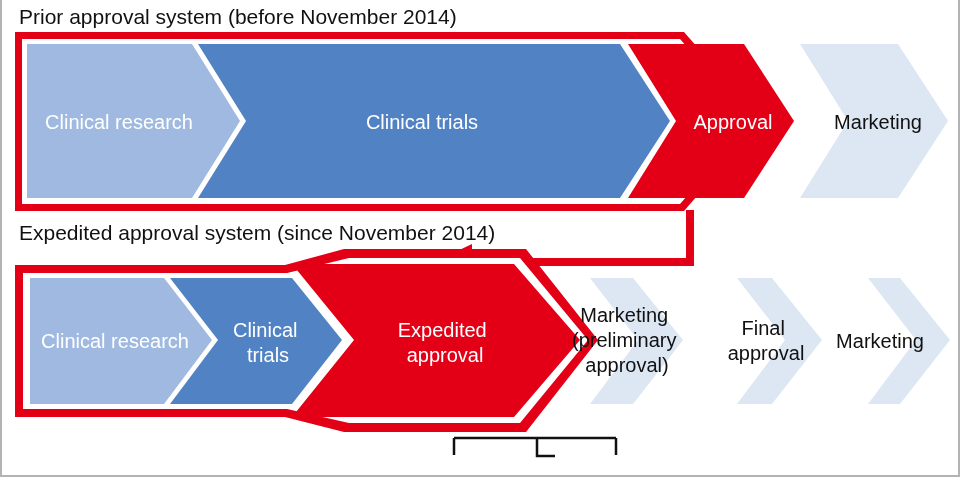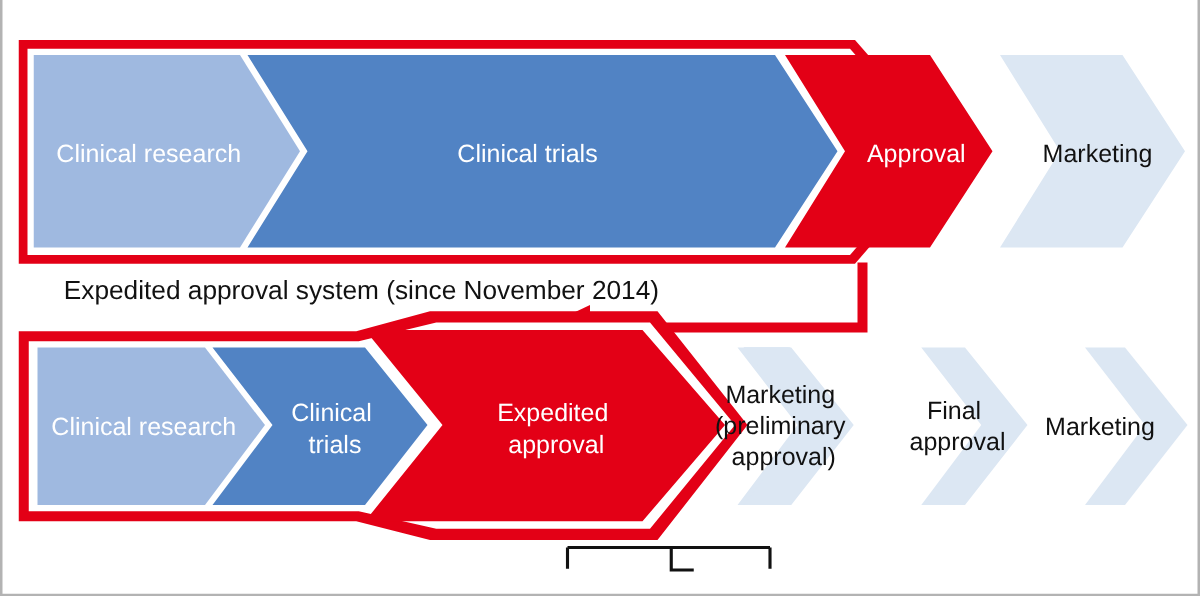--- a/index.html
+++ b/index.html
@@ -19,21 +19,21 @@
   }
   .hdr{
     position:absolute;
     font-size:21px;
     line-height:1;
     letter-spacing:0;
     white-space:nowrap;
     color:#111;
   }
   #hdr1{left:17px;top:6px;}
-  #hdr2{left:17px;top:222px;margin-left:32px;}
+  #hdr2{left:17px;top:222px;}
   svg#canvas{position:absolute;left:0;top:0;}
   .lbl{
     font-family:"Liberation Sans","DejaVu Sans",sans-serif;
     dominant-baseline:middle;
     text-anchor:middle;
   }
   .lbl-white{fill:#ffffff;}
   .lbl-dark{fill:#111111;}
   .capt{
     position:absolute;
@@ -42,20 +42,21 @@
     white-space:nowrap;
     color:#111;
     left:548px;top:446px;
   }
 </style>
 </head>
 <body>
 
 <div id="frame">
 
+  <div class="hdr" id="hdr1">Prior approval system (before November 2014)</div>
 
   <div class="hdr" id="hdr2">Expedited approval system (since November 2014)</div>
 
   <svg id="canvas" width="960" height="477" viewBox="0 0 960 477">
 
     <g>
 
       <path fill="#e30016" d="M13,32 L682,32 L760,121 L682,211 L13,211 Z"></path>
       <path fill="#ffffff" d="M20,39 L678,39 L750,121 L678,204 L20,204 Z"></path>
 

